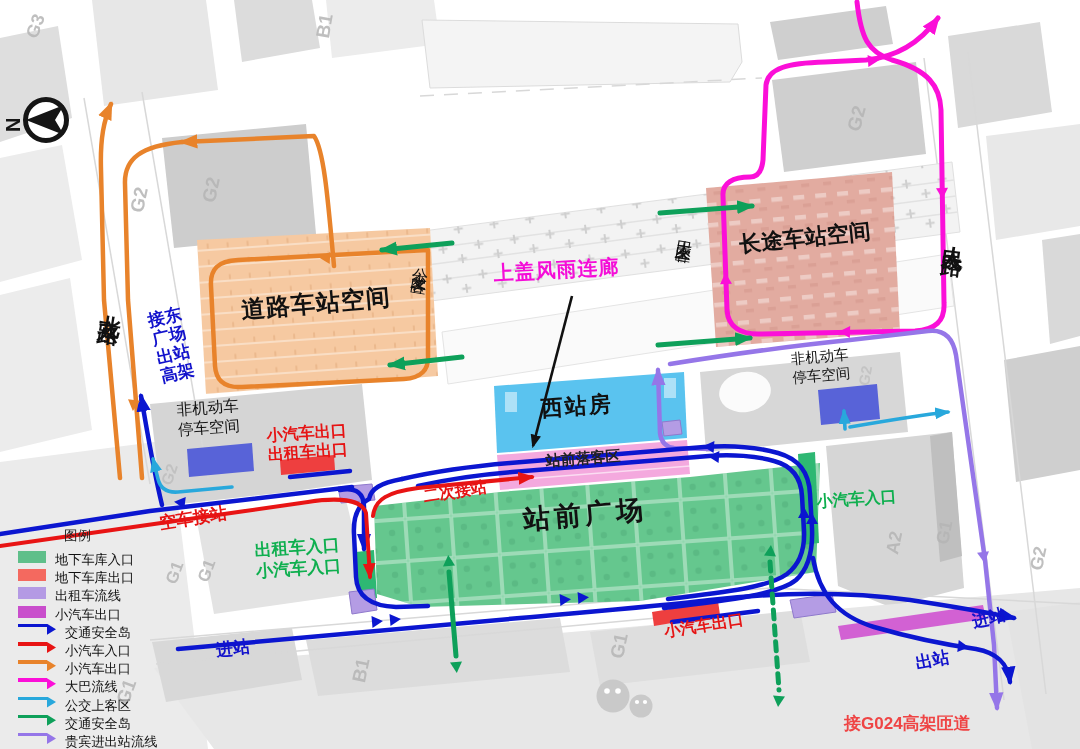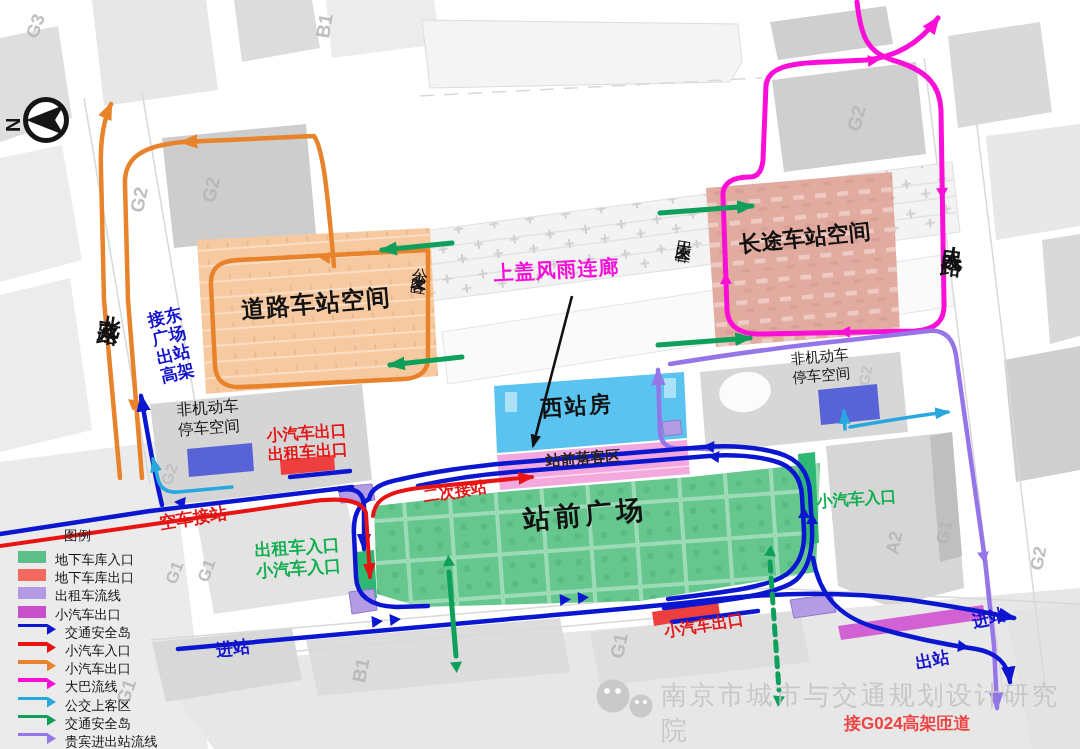--- a/index.html
+++ b/index.html
@@ -356,15 +356,14 @@
     <span class="lg-head" style="background-color: rgb(14, 160, 90);"></span>
     <span class="lg-label">交通安全岛</span>
   </div>
   <div class="lg-row">
     <span class="lg-shaft" style="background-color: rgb(149, 118, 232);"></span>
     <span class="lg-head" style="background-color: rgb(149, 118, 232);"></span>
     <span class="lg-label">贵宾进出站流线</span>
   </div>
 </div>
 
-<div id="wmtext">南京市城市与交通规划设计研究院</div>
 
 </div>
 
 </body></html>

